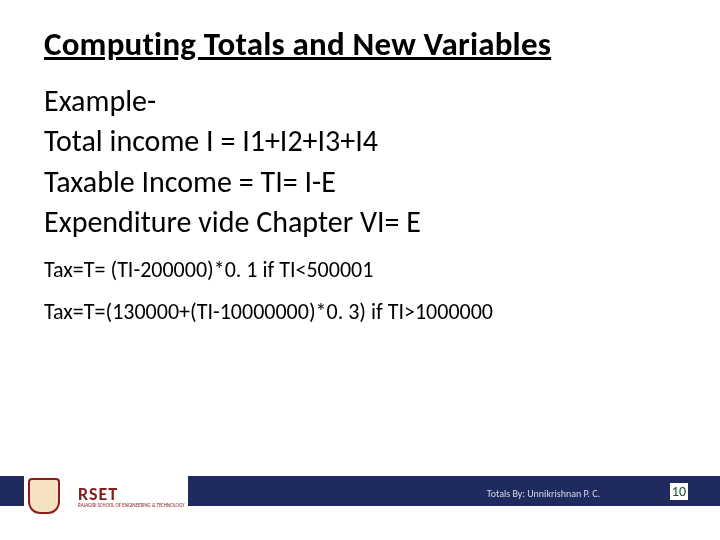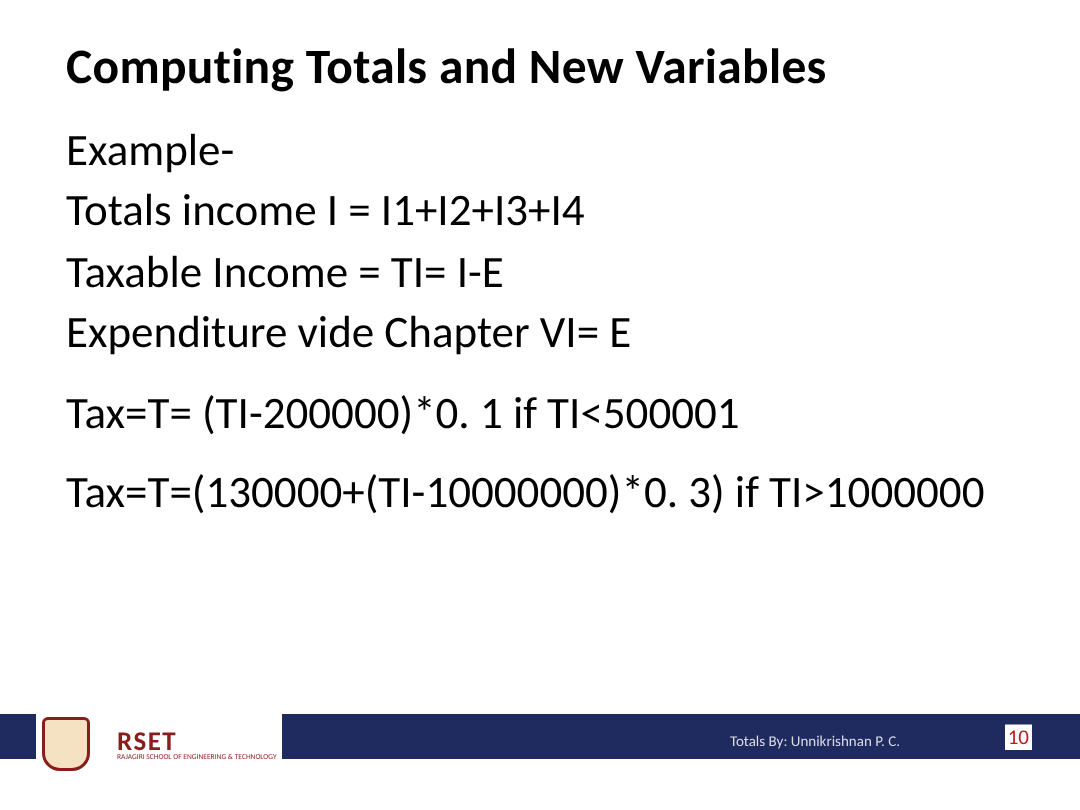--- a/index.html
+++ b/index.html
@@ -16,33 +16,34 @@
   .slide {
     box-sizing: border-box;
     width: 720px;
     height: 540px;
     padding: 24px 44px 0 44px;
     position: relative;
   }
   .title {
     font-size: 33px;
     font-weight: 700;
+    text-decoration: underline;
     margin: 0 0 18px 0;
     letter-spacing: 0.2px;
   }
   .body-large p {
     font-size: 30px;
     margin: 0 0 2px 0;
     line-height: 1.28;
   }
   .body-small {
     margin-top: 8px;
   }
   .body-small p {
-    font-size: 30px;
+    font-size: 22px;
     margin: 14px 0 2px 0;
     line-height: 1.3;
   }
   .footer-bar {
     position: absolute;
     left: 0;
     right: 0;
     bottom: 34px;
     height: 30px;
     background: #1f2b5f;
@@ -85,35 +86,35 @@
     right: 120px;
     bottom: 40px;
     font-size: 10px;
     color: #d9d9e6;
   }
   .pagenum {
     position: absolute;
     right: 32px;
     bottom: 40px;
     font-size: 14px;
-    color: #b91c1c;
+    color: #14532d;
     background: #fff;
     padding: 0 2px;
   }
 </style>
 </head>
 <body>
 
 <div class="slide">
 
   <h1 class="title">Computing Totals and New Variables</h1>
 
   <div class="body-large">
     <p>Example-</p>
-    <p>Totals income I = I1+I2+I3+I4</p>
+    <p>Total income I = I1+I2+I3+I4</p>
     <p>Taxable Income = TI= I-E</p>
     <p>Expenditure vide Chapter VI= E</p>
   </div>
 
   <div class="body-small">
     <p>Tax=T= (TI-200000)*0. 1  if TI&lt;500001</p>
     <p>Tax=T=(130000+(TI-10000000)*0. 3) if TI&gt;1000000</p>
   </div>
 
   <div class="footer-bar"></div>

